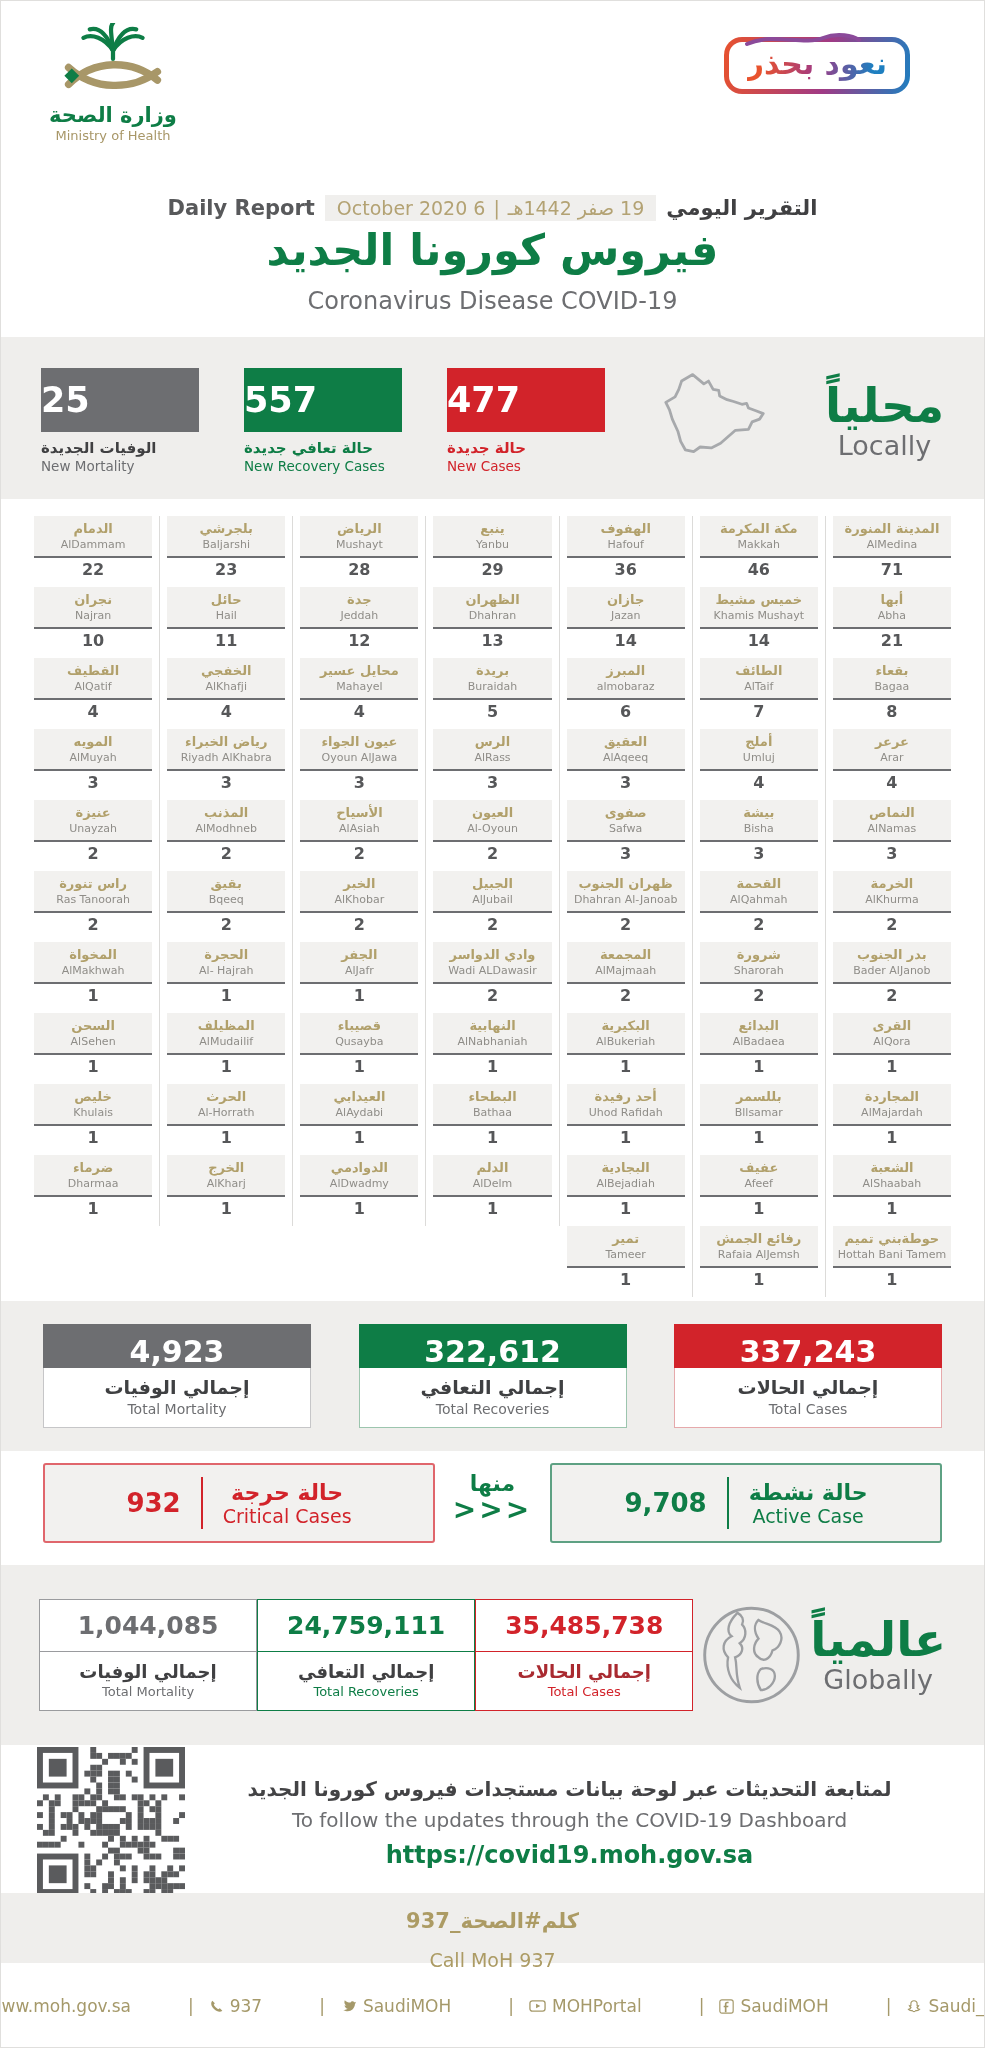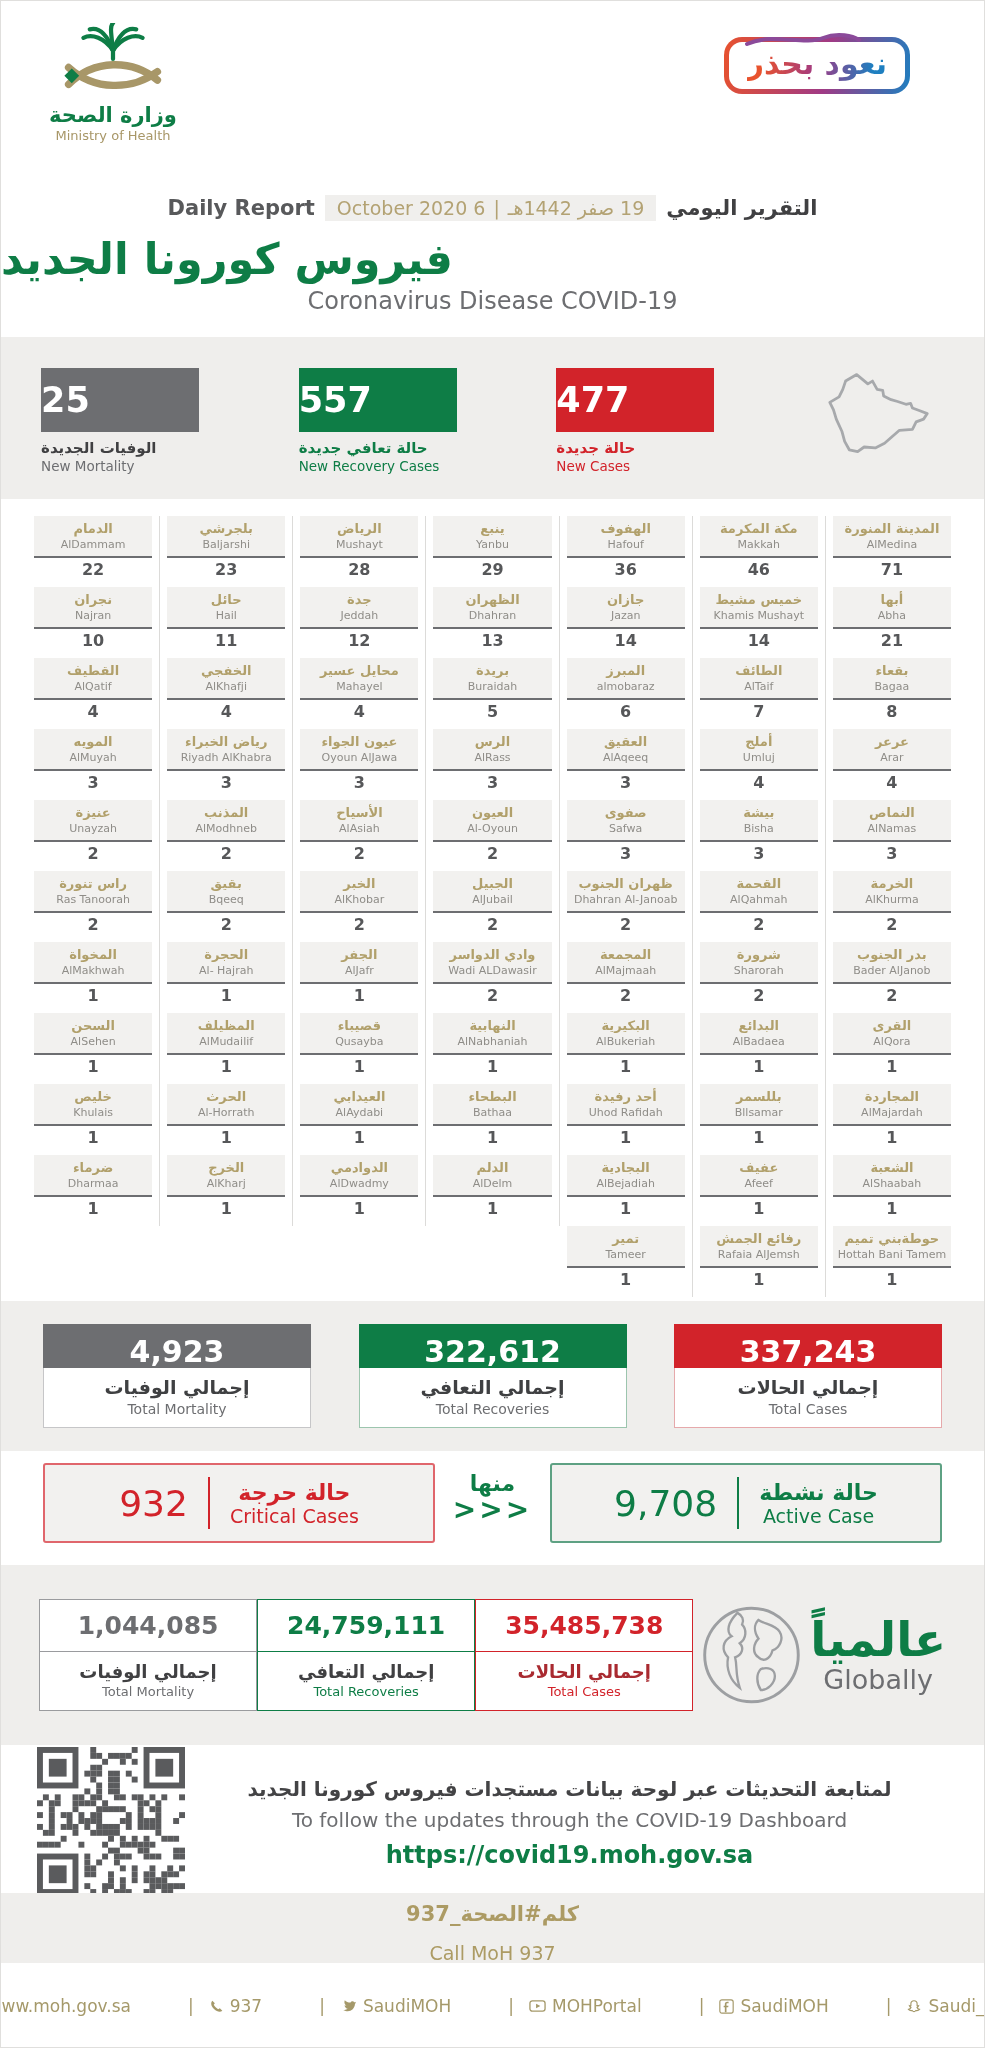--- a/index.html
+++ b/index.html
@@ -26,21 +26,21 @@
   }
   .badge-wave { position:absolute; top:-14px; left:14px; }
 
   .report-line { position:absolute; top:194px; left:0; right:0; display:flex; direction:rtl;
     justify-content:center; align-items:center; gap:10px; }
   .report-ar { font-weight:bold; color:#404042; font-size:21px; }
   .date-badge { background:#f0efed; padding:2px 12px; direction:rtl; display:flex; gap:8px;
     color:#b3a273; font-size:19px; align-items:center; }
   .date-sep { color:#b3a273; }
   .report-en { color:#58595b; font-size:21px; font-weight:bold; }
-  .main-title { position:absolute; top:233px; left:0; right:0; text-align:left;
+  .main-title { position:absolute; top:224px; left:0; right:0; text-align:center;
     color:#0e7d46; font-size:43px; font-weight:bold; direction:rtl; }
   .main-sub { position:absolute; top:286px; left:0; right:0; text-align:center;
     color:#6d6e71; font-size:24px; }
 
   
   .local-band { top:336px; height:162px; display:flex; direction:rtl; align-items:center;
     justify-content:space-between; padding:6px 40px 0; }
   .sec-heading { text-align:center; }
   .sec-heading .h-ar { color:#0e7d46; font-size:47px; font-weight:bold; line-height:1.05; }
   .sec-heading .h-en { color:#6d6e71; font-size:27px; margin-top:0px; }
@@ -77,21 +77,21 @@
   .crit-row { position:absolute; top:1462px; left:0; right:0; display:flex; direction:rtl;
     justify-content:space-between; align-items:center; padding:0 42px; }
   .ac-card { background:#f2f1ef; border:2px solid; border-radius:3px; width:392px; height:80px;
     display:flex; direction:rtl; align-items:center; justify-content:center; gap:20px; }
   .ac-green { border-color:#5ea183; } .ac-red { border-color:#e0666c; }
   .ac-labels { text-align:center; }
   .ac-ar { font-size:22px; font-weight:bold; direction:rtl; }
   .ac-en { font-size:19px; }
   .ac-div { width:2px; height:52px; }
   .dv-green { background:#0e7d46; } .dv-red { background:#d2232a; }
-  .ac-value { font-size:36px; font-weight:normal; }
+  .ac-value { font-size:26px; font-weight:bold; }
   .of-which { text-align:center; color:#0e7d46; transform:translateY(-6px); }
   .of-which-word { font-size:22px; font-weight:bold; direction:rtl; }
   .of-which-arrows { font-size:28px; font-weight:bold; letter-spacing:3px; line-height:1; }
 
   
   .global-band { top:1564px; height:180px; display:flex; direction:rtl; align-items:center;
     justify-content:space-between; padding:0 38px; }
   .gtotal-card { width:220px; background:#fff; border:1px solid; text-align:center; }
   .gtotal-value { font-size:25px; font-weight:bold; padding:11px 18px; border-bottom:1px solid; border-color:inherit; }
   .gtotal-labels { padding:9px 2px 11px; }
@@ -101,21 +101,21 @@
   
   .qr-section { position:absolute; top:1752px; left:0; right:0; height:140px;
     display:flex; align-items:center; }
   .qr-box { margin-left:36px; }
   .dash-text { flex:1; text-align:center; padding-right:30px; }
   .dash-ar { font-size:20px; font-weight:bold; color:#434345; direction:rtl; }
   .dash-en { font-size:20px; color:#6d6e71; margin-top:7px; }
   .dash-url { font-size:24px; font-weight:bold; color:#0e7d46; margin-top:9px; }
 
   
-  .call-band { top:1892px; height:70px; text-align:center; padding-top:9px; }
+  .call-band { top:1892px; height:70px; text-align:center; padding-top:16px; }
   .call-ar { color:#ac9b64; font-size:21px; font-weight:bold; direction:rtl; }
   .call-en { color:#ac9b64; font-size:19px; margin-top:16px; }
   .footer { position:absolute; top:1962px; left:0; right:0; height:86px; display:flex;
     justify-content:center; align-items:center; color:#a5996a; font-size:17px;gap:48px; }
   .f-item { display:flex; align-items:center; gap:6px; }
   .f-item + .f-item::before { content:"|"; margin:0 9px; color:#a5996a; }
 </style>
 </head>
 <body>
 
@@ -151,20 +151,24 @@
     <span class="date-sep">|</span>
     <span>6 October 2020</span>
   </span>
   <span class="report-en">Daily Report</span>
 </div>
 
 <div class="main-title">فيروس كورونا الجديد</div>
 <div class="main-sub">Coronavirus Disease COVID-19</div>
 
 <div class="band local-band">
+  <div class="sec-heading">
+    <div class="h-ar">محلياً</div>
+    <div class="h-en">Locally</div>
+  </div>
   <svg width="130" height="108" viewBox="0 0 140 110">
     <path d="M34,12 L46,5 L58,15 L63,12 L68,21 L74,22 L75,28 L83,32 L90,34 L99,37 L104,36 L106,41 L114,44 L122,47 L118,53 L110,56 L106,64 L92,65 L76,79 L66,84 L54,83 L47,88 L38,86 L33,77 L30,66 L24,53 L21,43 L17,35 L27,29 L31,21 Z" fill="none" stroke="#a7a9ac" stroke-width="3" stroke-linejoin="round"></path>
   </svg>
   <div class="stat-card">
     <div class="stat-value bg-red">477</div>
     <div class="stat-ar t-red">حالة جديدة</div>
     <div class="stat-en t-red">New Cases</div>
   </div>
   <div class="stat-card">
     <div class="stat-value bg-green">557</div>

